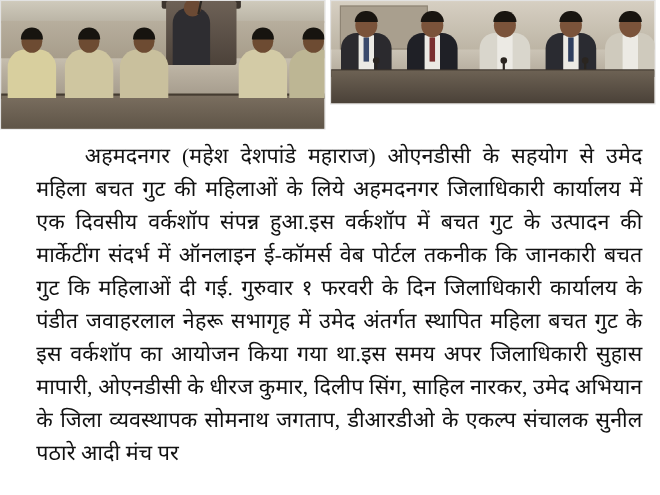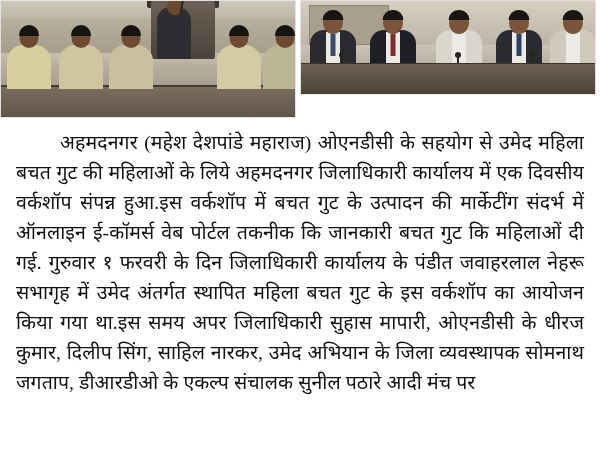--- a/index.html
+++ b/index.html
@@ -149,21 +149,21 @@
     position: absolute; bottom: 22px; width: 2px; height: 16px;
     background: #2a2520;
   }
   .mic-stand::after {
     content: ""; position: absolute; top: -4px; left: -2px;
     width: 6px; height: 6px; border-radius: 50%; background: #2a2520;
   }
 
   
   .article {
-    padding: 10px 16px 0 16px;
+    padding: 10px 16px 0 33px;
     width: 600px;
   }
   .article p {
     margin: 0;
     color: #111111;
     font-family: "Liberation Serif", "DejaVu Serif", serif;
     font-size: 19.5px;
     line-height: 30px;
     text-align: justify;
     text-justify: inter-word;

